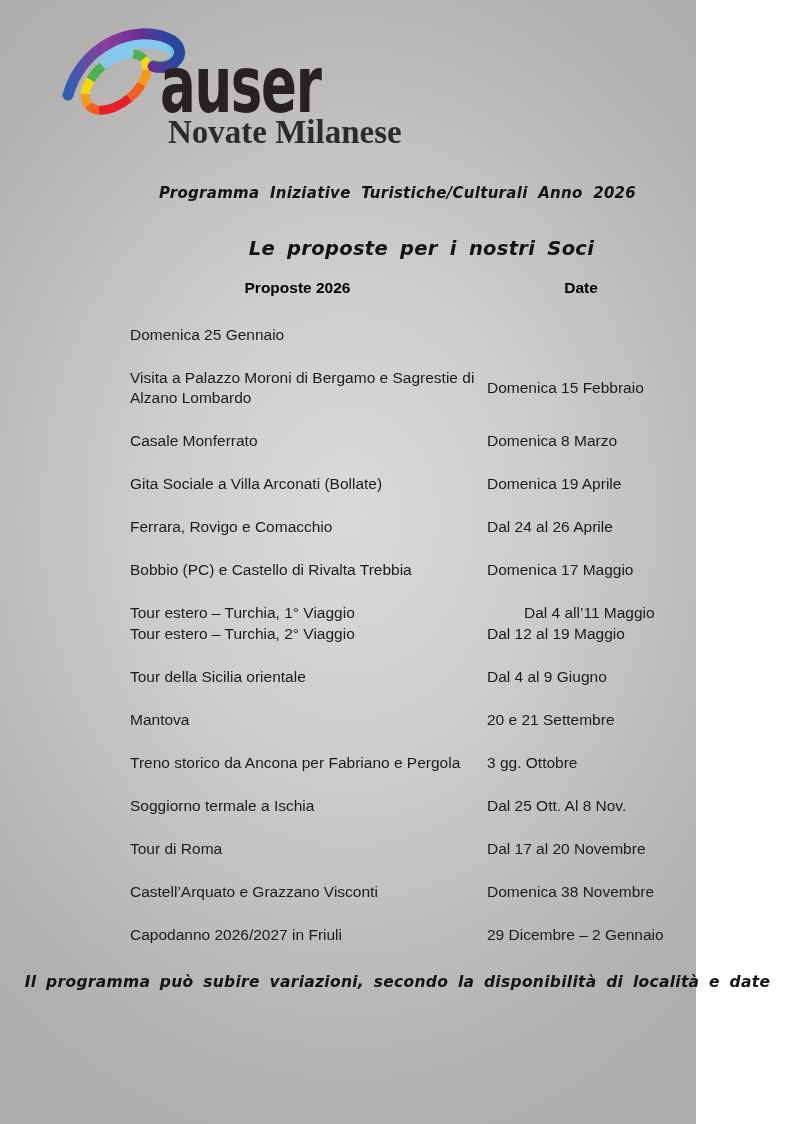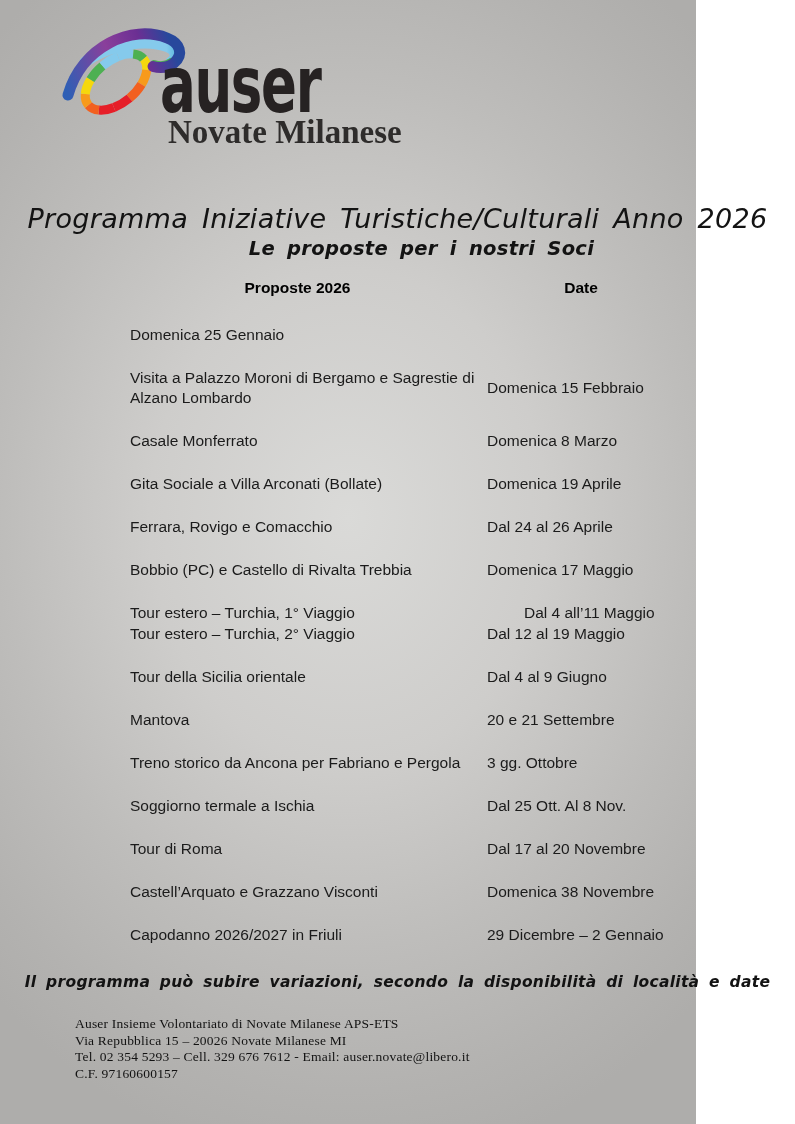--- a/index.html
+++ b/index.html
@@ -31,21 +31,21 @@
     font-family: "Liberation Serif", serif;
     font-weight: 700; font-size: 33px; color: #2e2c2b;
   }
 
   
   .title, .subtitle, .note {
     position: absolute; left: 0; width: 795px; text-align: center;
     font-family: "DejaVu Sans", sans-serif; font-style: italic;
     color: #131313;
   }
-  .title    { top: 185px; font-size: 27px; font-weight: 400; word-spacing: 5px; letter-spacing: 0.3px; }
+  .title    { top: 174px; font-size: 15px; font-weight: 700; word-spacing: 5px; letter-spacing: 0.3px; }
   .subtitle { top: 221px; font-size: 19.5px; font-weight: 700; word-spacing: 5px; letter-spacing: 0.3px; padding-left: 24px; }
   .note     { top: 957px; font-size: 15.5px; font-weight: 600; word-spacing: 4px; letter-spacing: 0.3px; }
 
   
   .table { position: absolute; left: 130px; top: 279px; width: 545px; }
   .t-head { display: flex; font-weight: 700; font-size: 15.5px; color: #000; margin-bottom: 28px; }
   .t-head .h-proposals { width: 357px; box-sizing: border-box; padding-right: 22px; text-align: center; }
   .t-head .h-date { flex: 1; text-align: center; }
 
   .t-row { display: flex; align-items: center; margin-bottom: 23px; font-size: 15.5px; line-height: 20px; }
@@ -188,24 +188,14 @@
 
         <div class="t-row">
           <div class="cell-proposal">Capodanno 2026/2027 in Friuli</div>
           <div class="cell-date">29 Dicembre – 2 Gennaio</div>
         </div>
       </div>
   </section>
 
   <p class="note">Il programma può subire variazioni, secondo la disponibilità di località e date</p>
 
-  <footer class="footer">
-
-      <div class="footer-line">Auser Insieme Volontariato di Novate Milanese APS-ETS</div>
-
-      <div class="footer-line">Via Repubblica 15 – 20026 Novate Milanese MI</div>
-
-      <div class="footer-line">Tel. 02 354 5293 – Cell. 329 676 7612 - Email: auser.novate@libero.it</div>
-
-      <div class="footer-line">C.F. 97160600157</div>
-    </footer>
 
 </div>
 
 </body></html>

